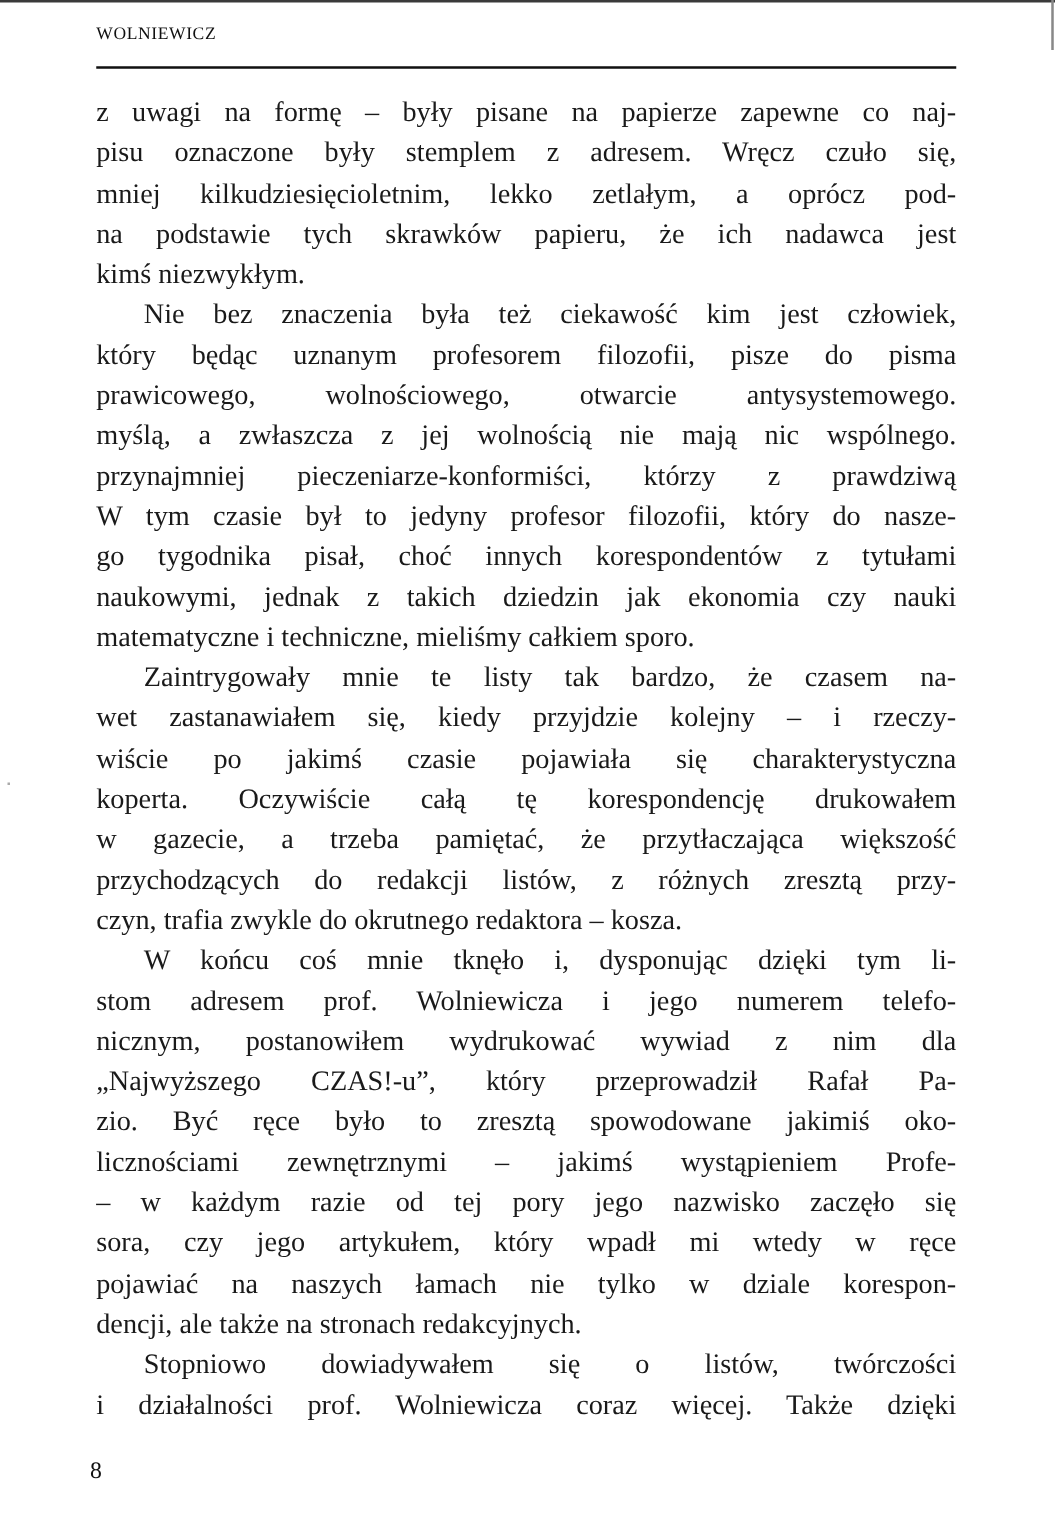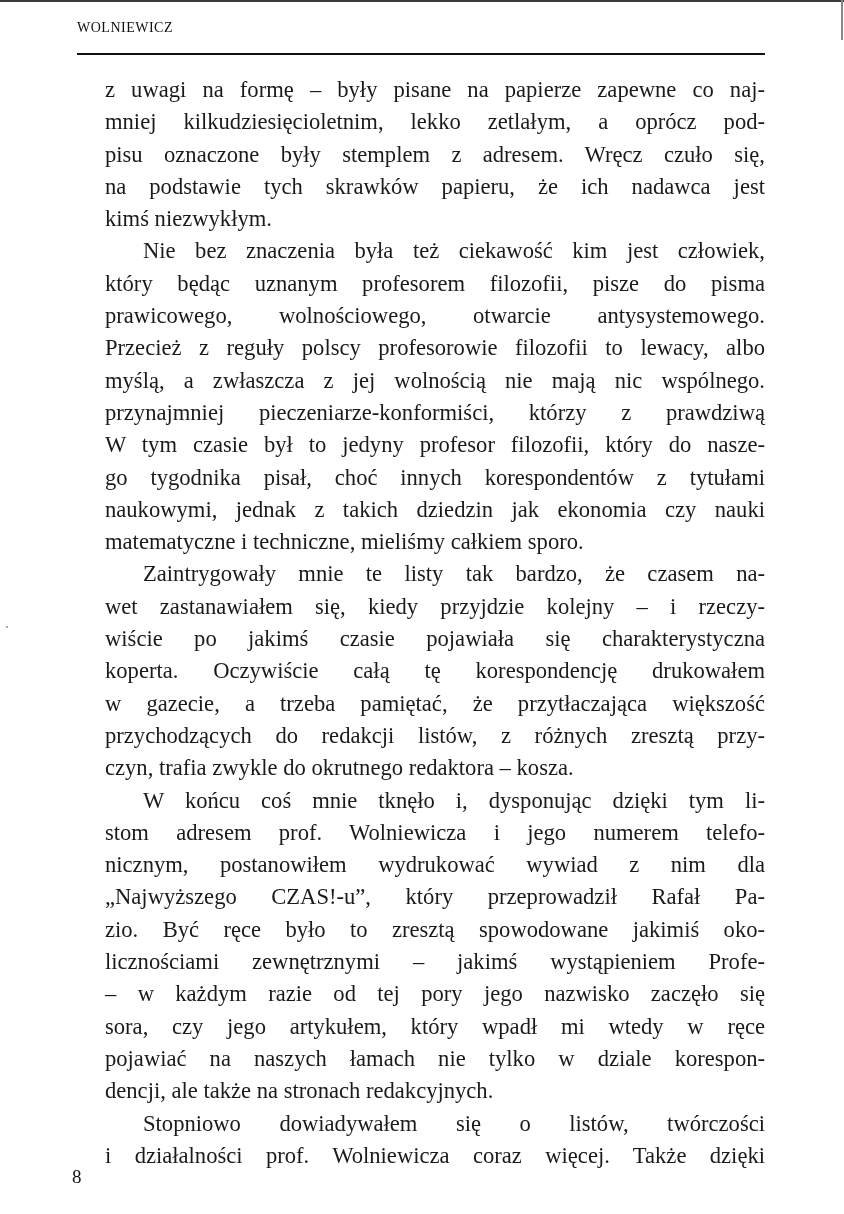--- a/index.html
+++ b/index.html
@@ -11,46 +11,45 @@
   .page-right-edge { position: absolute; left: 841px; top: 0; width: 2px; height: 40px; background: #888; }
   .running-head {
     position: absolute; left: 77px; top: 20px;
     font-size: 14px; letter-spacing: 0.5px; color: #111;
   }
   .head-rule { position: absolute; left: 77px; top: 53px; width: 688px; height: 2px; background: #111; }
   .body-text {
     position: absolute; left: 77px; top: 74px; width: 688px;
     font-size: 22.6px; line-height: 32.3px; text-align: justify;
   }
-  .body-text .ln { display: block; white-space: nowrap; text-align-last: justify; height: 32.3px; margin-left: 28px; }
+  .body-text .ln { display: block; white-space: nowrap; text-align-last: justify; height: 32.3px; }
   .body-text .ln.last { text-align-last: left; }
   .body-text .ln.indent { padding-left: 38px; }
   .folio { position: absolute; left: 72px; top: 1166px; font-size: 19px; color: #111; }
   .scan-dot { position: absolute; left: 6px; top: 626px; width: 2px; height: 2px; background: #aaa; }
 </style>
 </head>
 <body>
 
 <div class="page-top-edge"></div>
 <div class="page-right-edge"></div>
 <div class="scan-dot"></div>
 
 <div class="running-head">WOLNIEWICZ</div>
 <div class="head-rule"></div>
 
 <div class="body-text" id="body-text">
     <span class="ln">z uwagi na formę – były pisane na papierze zapewne co naj-</span>
+    <span class="ln">pisu oznaczone były stemplem z adresem. Wręcz czuło się,</span>
     <span class="ln">mniej kilkudziesięcioletnim, lekko zetlałym, a oprócz pod-</span>
-    <span class="ln">pisu oznaczone były stemplem z adresem. Wręcz czuło się,</span>
     <span class="ln">na podstawie tych skrawków papieru, że ich nadawca jest</span>
     <span class="ln last">kimś niezwykłym.</span>
     <span class="ln indent">Nie bez znaczenia była też ciekawość kim jest człowiek,</span>
     <span class="ln">który będąc uznanym profesorem filozofii, pisze do pisma</span>
     <span class="ln">prawicowego, wolnościowego, otwarcie antysystemowego.</span>
-    <span class="ln">Przecież z reguły polscy profesorowie filozofii to lewacy, albo</span>
     <span class="ln">myślą, a zwłaszcza z jej wolnością nie mają nic wspólnego.</span>
     <span class="ln">przynajmniej pieczeniarze-konformiści, którzy z prawdziwą</span>
     <span class="ln">W tym czasie był to jedyny profesor filozofii, który do nasze-</span>
     <span class="ln">go tygodnika pisał, choć innych korespondentów z tytułami</span>
     <span class="ln">naukowymi, jednak z takich dziedzin jak ekonomia czy nauki</span>
     <span class="ln last">matematyczne i techniczne, mieliśmy całkiem sporo.</span>
     <span class="ln indent">Zaintrygowały mnie te listy tak bardzo, że czasem na-</span>
     <span class="ln">wet zastanawiałem się, kiedy przyjdzie kolejny – i rzeczy-</span>
     <span class="ln">wiście po jakimś czasie pojawiała się charakterystyczna</span>
     <span class="ln">koperta. Oczywiście całą tę korespondencję drukowałem</span>

